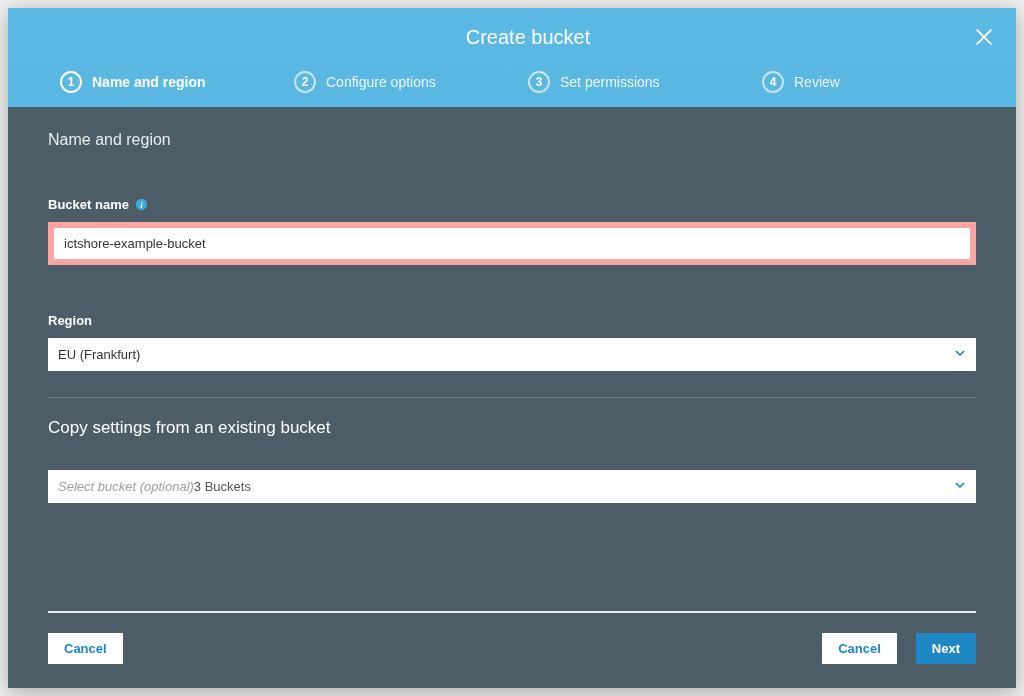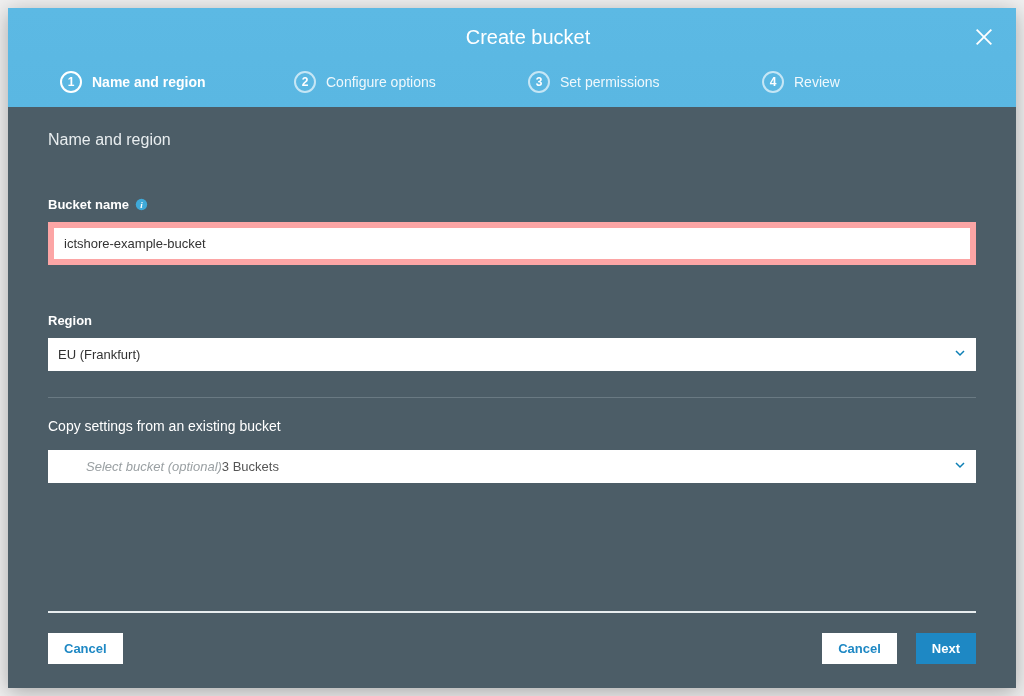--- a/index.html
+++ b/index.html
@@ -149,39 +149,38 @@
       align-items: center;
       justify-content: space-between;
       cursor: pointer;
     }
     .select-box .chevron {
       color: #0d7fb5;
     }
     .select-placeholder-wrap {
       display: flex;
       align-items: baseline;
-      margin-left: 28px;
     }
     .select-placeholder {
       color: #9aa0a3;
       font-style: italic;
     }
     .select-count {
       color: #555;
     }
     .divider {
       border: none;
       border-top: 1px solid #6a7a83;
       margin: 8px 0 20px 0;
     }
     .subsection-title {
       color: #ffffff;
-      font-size: 14px;
+      font-size: 17px;
       font-weight: 400;
-      margin-bottom: 16px;
+      margin-bottom: 32px;
     }
     .modal-footer {
       padding: 0 40px 24px 40px;
     }
     .footer-line {
       border: none;
       border-top: 2px solid #e8edef;
       margin-bottom: 20px;
     }
     .footer-row {

